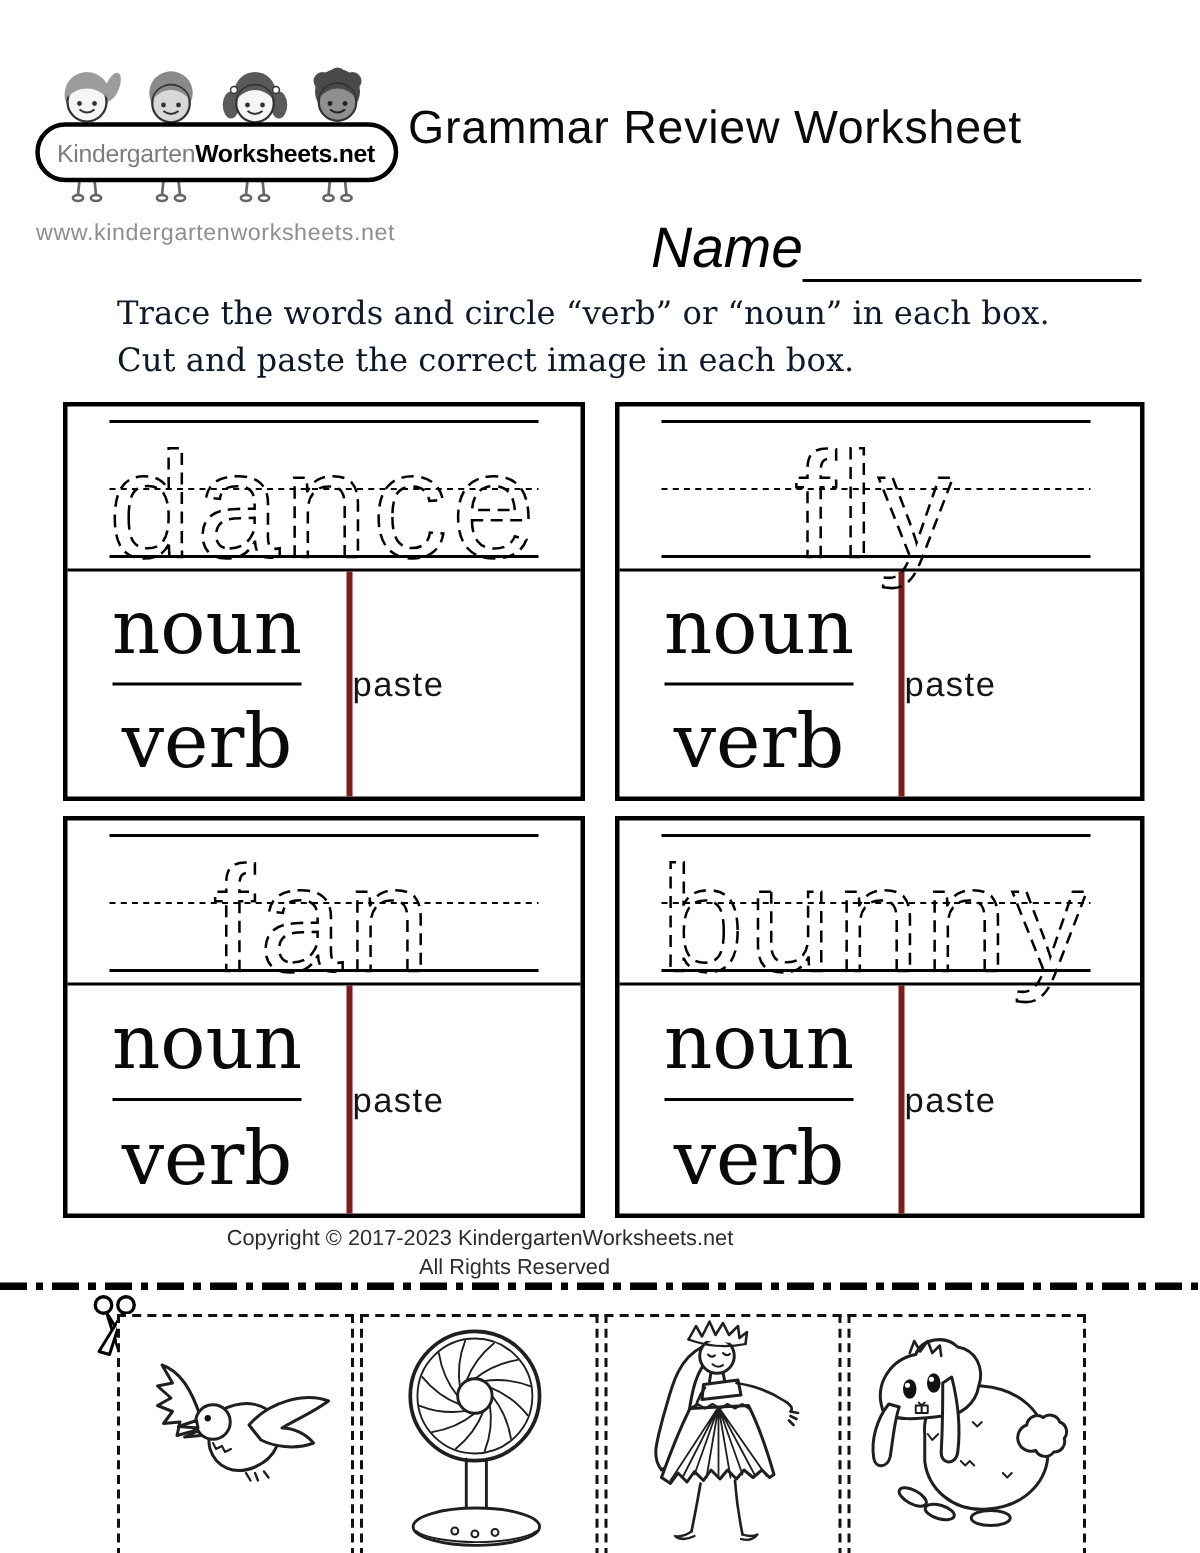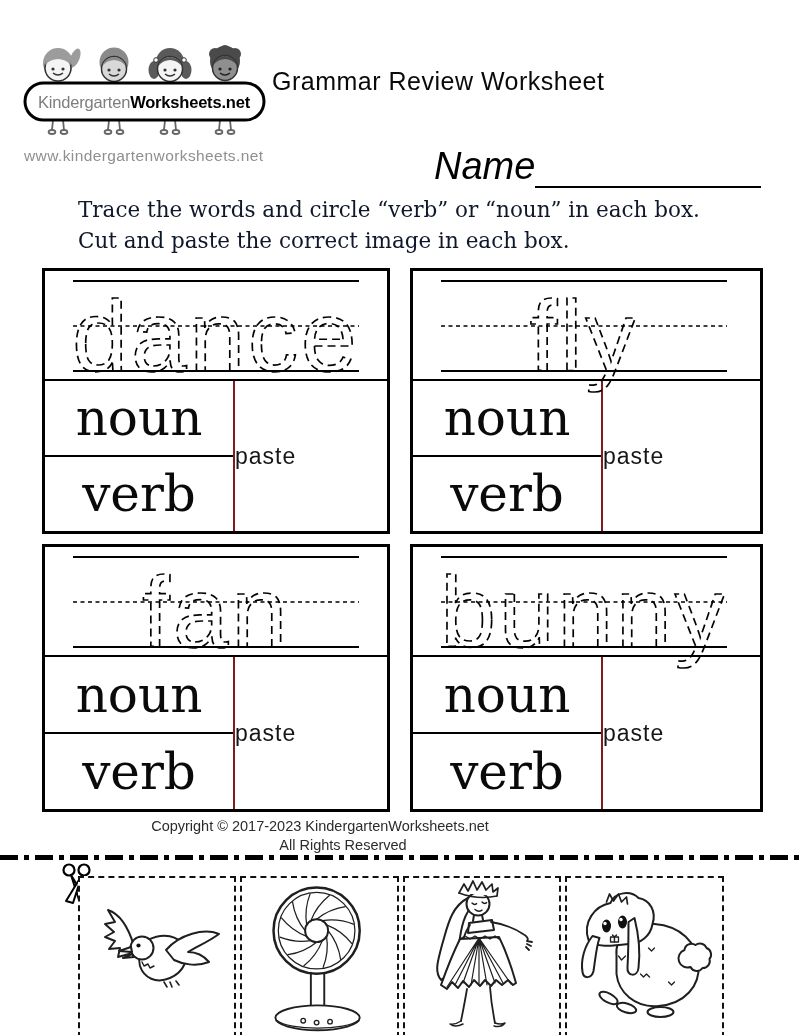--- a/index.html
+++ b/index.html
@@ -2,42 +2,42 @@
 <html><head>
 <meta charset="utf-8">
 <style>
   html,body{margin:0;padding:0;background:#fff;}
   .page{position:relative;width:800px;height:1035px;background:#ffffff;overflow:hidden;
         font-family:"Liberation Sans",sans-serif;color:#000;margin-top:31px;}
 
   
   .logo-wrap{position:absolute;left:22px;top:10px;}
   .logo-url{position:absolute;left:24px;top:116px;font-size:15.5px;letter-spacing:.4px;color:#8f8f8f;}
-  .page-title{position:absolute;left:272px;top:36px;font-size:25px;letter-spacing:.5px;color:#0a0a0a;}
+  .page-title{position:absolute;left:272px;top:36px;font-size:31px;letter-spacing:.5px;color:#0a0a0a;}
   .name-row{position:absolute;left:434px;top:114px;font-size:38px;white-space:nowrap;font-style:italic;}
   .name-rule{display:inline-block;width:226px;height:26px;border-bottom:2px solid #000;vertical-align:bottom;}
 
   
   .instructions{position:absolute;left:78px;top:163px;width:680px;
                 font-family:"DejaVu Serif",serif;font-size:21.5px;line-height:31px;color:#0f172a;}
 
   
   .cards-grid{position:absolute;left:42px;top:237px;width:721px;display:grid;
               grid-template-columns:348px 353px;grid-template-rows:266px 268px;
               column-gap:20px;row-gap:10px;}
   .card{border:3px solid #000;background:#fff;display:flex;flex-direction:column;box-sizing:border-box;}
   .trace-area{height:110px;border-bottom:2px solid #000;box-sizing:border-box;position:relative;}
   .trace-svg{display:block;overflow:visible;pointer-events:none;}
   .guide{stroke:#000;}
   .guide.solid{stroke-width:2;}
   .guide.dash{stroke-width:1.4;stroke-dasharray:4 3.5;}
   .trace-word{font-family:"Liberation Sans",sans-serif;font-size:100px;letter-spacing:3px;
               fill:none;stroke:#000;stroke-width:1.7;stroke-dasharray:8 5;text-anchor:middle;}
   .card-bottom{flex:1;display:flex;min-height:0;}
-  .opt-col{width:190px;border-right:2px solid #7f1d1d;box-sizing:border-box;display:flex;flex-direction:column;}
+  .opt-col{width:190px;border-right:4px solid #7f1d1d;box-sizing:border-box;display:flex;flex-direction:column;align-items:center;}
   .opt{flex:1;display:flex;align-items:center;justify-content:center;
        font-family:"DejaVu Serif",serif;font-size:50px;color:#0a0a0a;cursor:pointer;}
   .opt.noun{border-bottom:2px solid #000;box-sizing:border-box;}
   .paste-cell{flex:1;display:flex;align-items:center;
               font-size:23px;letter-spacing:1px;color:#161616;}
 
   
   .footer{position:absolute;left:0;top:787px;width:640px;text-align:center;color:#2c2c2c;}
   .footer .line1{font-size:14.5px;}
   .footer .line2{font-size:14.5px;margin-top:3px;padding-left:46px;}

